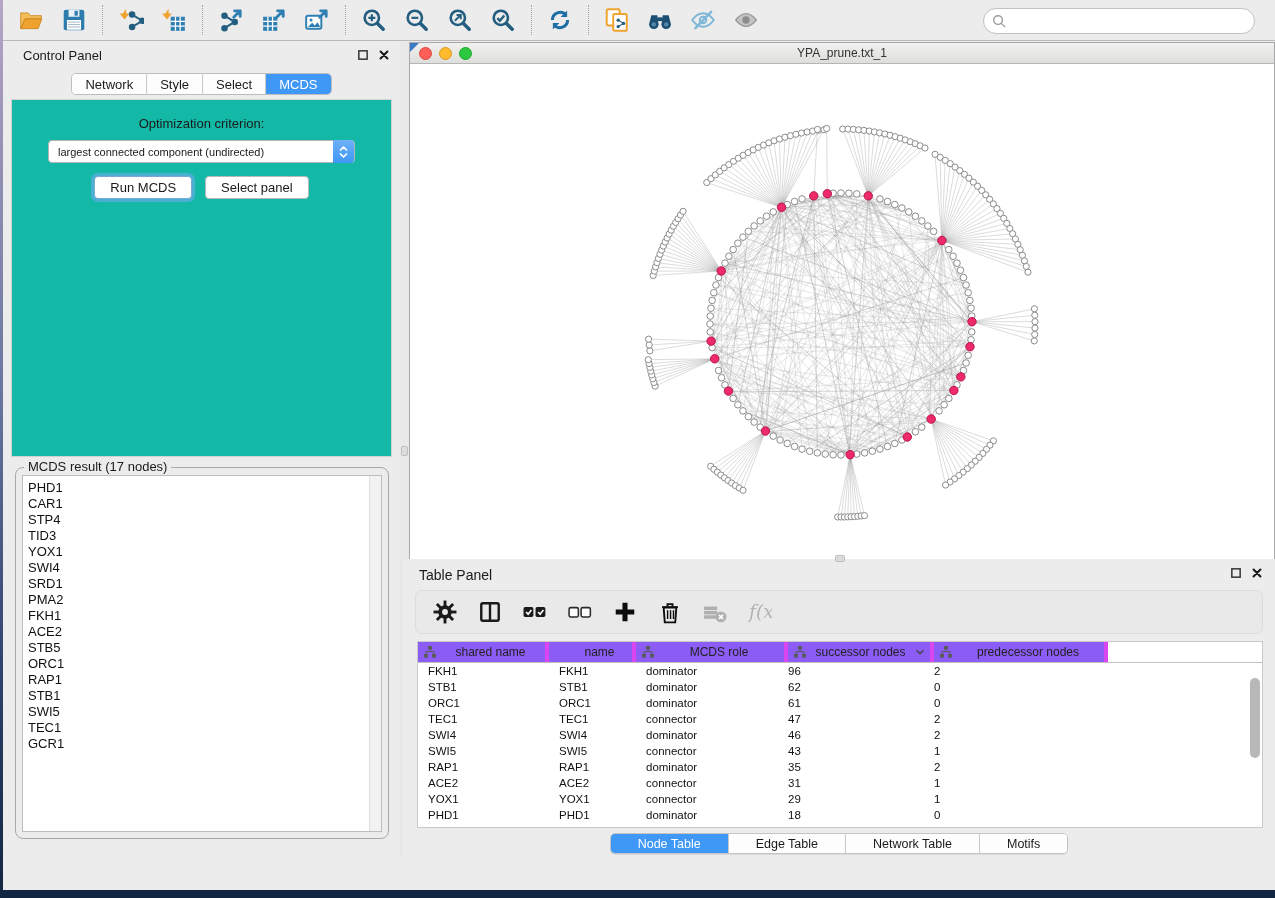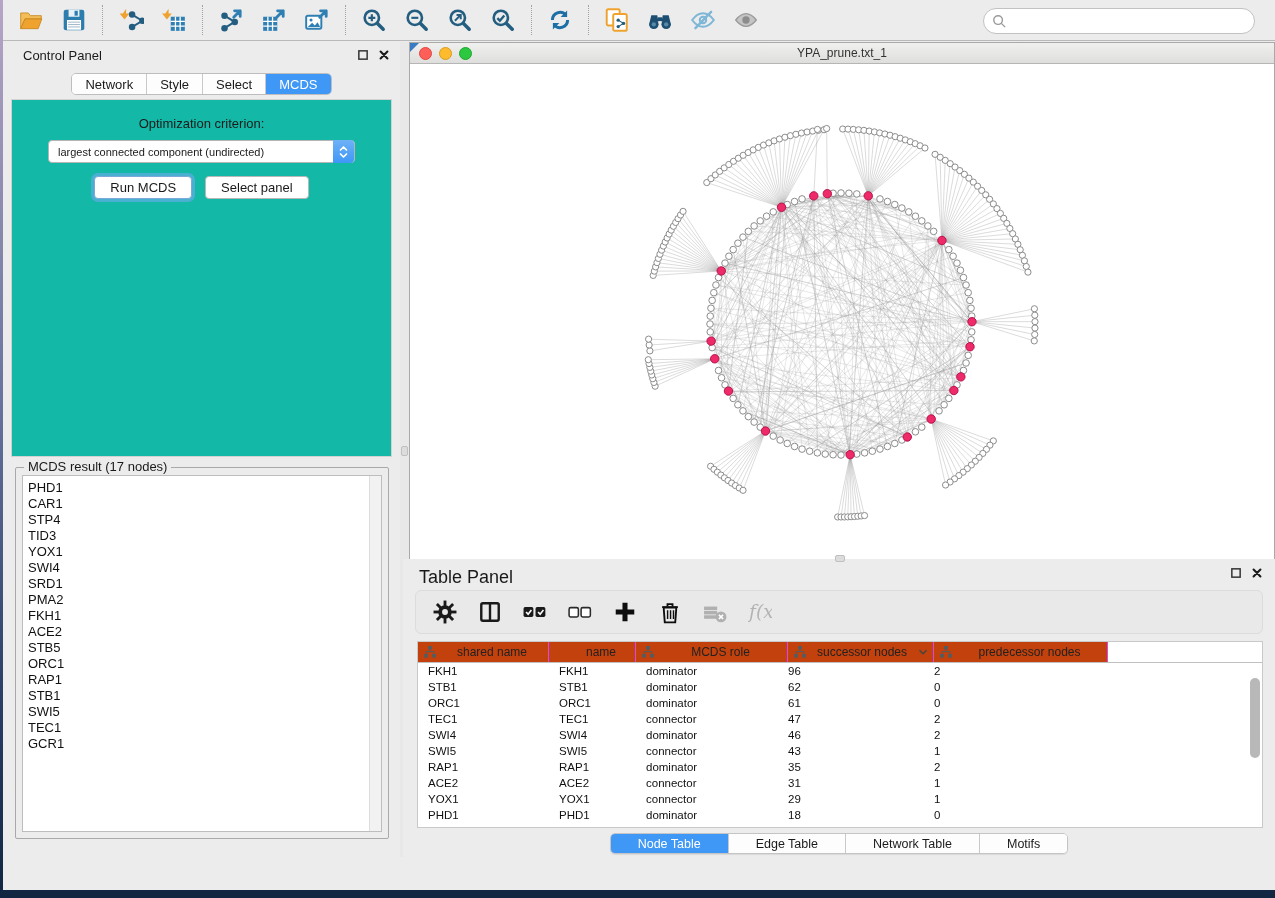--- a/index.html
+++ b/index.html
@@ -41,21 +41,21 @@
     display:flex; align-items:center; padding-left:9px; }
   .select-stepper { position:absolute; right:0; top:-1px; bottom:-1px; width:21px;
     background:linear-gradient(180deg,#6fb1f7,#3f97f6); border-radius:0 4px 4px 0;
     display:flex; align-items:center; justify-content:center; }
   .btn-row { display:flex; justify-content:center; gap:13px; margin-top:13px; }
   .mac-btn { background:#fff; border:1px solid #b8b8b8; border-radius:4px; font-size:13px;
     color:#1a1a1a; padding:3px 15px; height:23px; display:flex; align-items:center; }
   .mac-btn.focused { box-shadow:0 0 0 3px rgba(110,170,240,.6); border-color:#7aa8d8; }
 
   .groupbox { position:absolute; left:12px; right:11px; top:425px; height:372px;
-    border:1px solid #a9a9a9; border-radius:2px; }
+    border:1px solid #a9a9a9; border-radius:8px; }
   .groupbox-title { position:absolute; top:-9px; left:8px; background:#ececec; padding:0 4px;
     font-size:13px; color:#1a1a1a; }
   .result-list { position:absolute; left:6px; right:6px; top:7px; bottom:6px; background:#fff;
     border:1px solid #bdbdbd; overflow:hidden; }
   .result-scroll { position:absolute; right:0; top:0; bottom:0; width:12px; background:#f2f2f2;
     border-left:1px solid #ddd; }
   .result-items { position:absolute; left:5px; top:4px; right:14px; }
   .result-item { font-size:13px; line-height:16px; color:#111; }
 
   
@@ -76,29 +76,29 @@
   .light.yellow { background:#febb2e; border:1px solid #d89c1d; }
   .light.green { background:#2bc840; border:1px solid #1ea62f; }
   .net-title { text-align:center; font-size:12px; line-height:20px; color:#333; }
   .net-canvas { position:absolute; left:0; right:0; top:21px; bottom:0; background:#fff; overflow:hidden; }
 
   
   .table-panel { position:absolute; left:400px; right:0; top:559px; bottom:33px; background:#ececec; }
   .hgrip { position:absolute; top:-4px; left:432px; width:10px; height:7px; background:#dcdcdc;
     border:1px solid #bfbfbf; border-radius:2px; }
   .tp-header { position:relative; height:27px; }
-  .tp-header .ptitle { position:absolute; left:16px; top:8px; font-size:18px; color:#1a1a1a; }
+  .tp-header .ptitle { position:absolute; left:16px; top:8px; font-size:14px; color:#1a1a1a; }
   .tp-toolbar { position:absolute; left:12px; right:12px; top:31px; height:44px; background:#e9e9e9;
     border:1px solid #dcdcdc; border-radius:6px; display:flex; align-items:center; padding-left:16px; gap:19px; }
   .tp-tool { width:26px; height:26px; display:flex; align-items:center; justify-content:center; }
 
   .dtable { position:absolute; left:14px; right:12px; top:82px; height:187px; background:#fff;
     border:1px solid #c9c9c9; overflow:hidden; }
   .thead { display:flex; height:21px; border-bottom:1px solid #c0c0c0; background:#fff; }
-  .th { background:#c2410c; border-right:1px solid #d946ef; display:flex; align-items:center;
+  .th { background:#8b5cf6; border-right:4px solid #d946ef; display:flex; align-items:center;
     font-size:12px; color:#222; }
   .th .hicon { margin-left:6px; display:flex; }
   .th .hlabel { flex:1; text-align:center; padding:0 2px; }
   .trow { display:flex; height:16px; align-items:center; }
   .td { font-size:11.5px; color:#111; white-space:nowrap; overflow:hidden; }
   .td.left { text-align:left; padding-left:10px; }
   .td.right { text-align:left; padding-right:15px; }
   .tscroll-thumb { position:absolute; right:2px; top:36px; width:10px; height:80px;
     background:#b8b8b8; border-radius:5px; }
 

